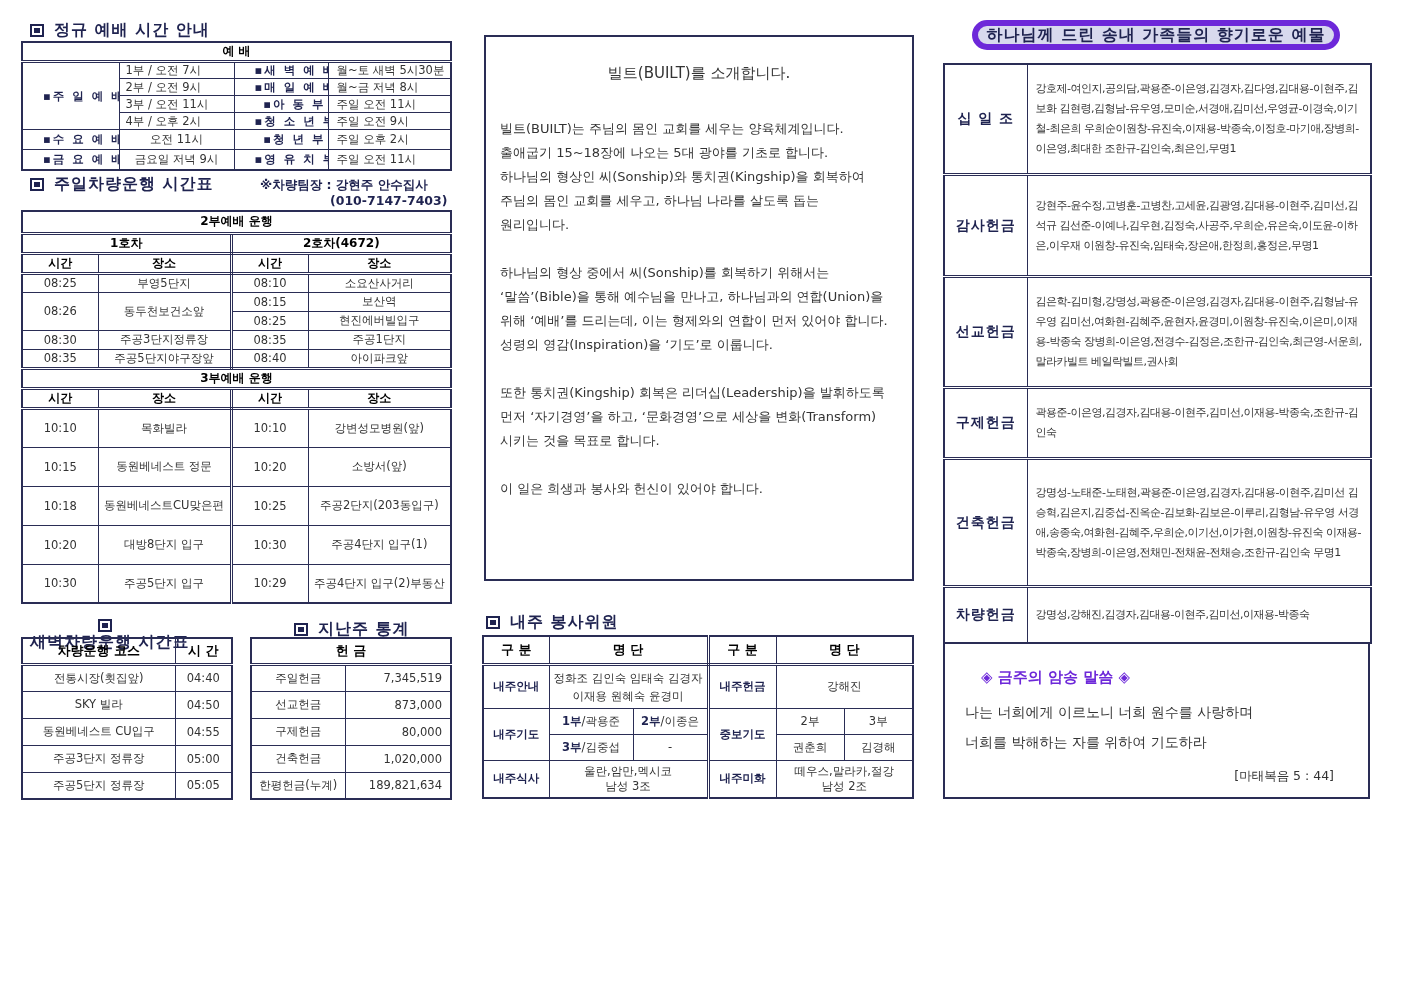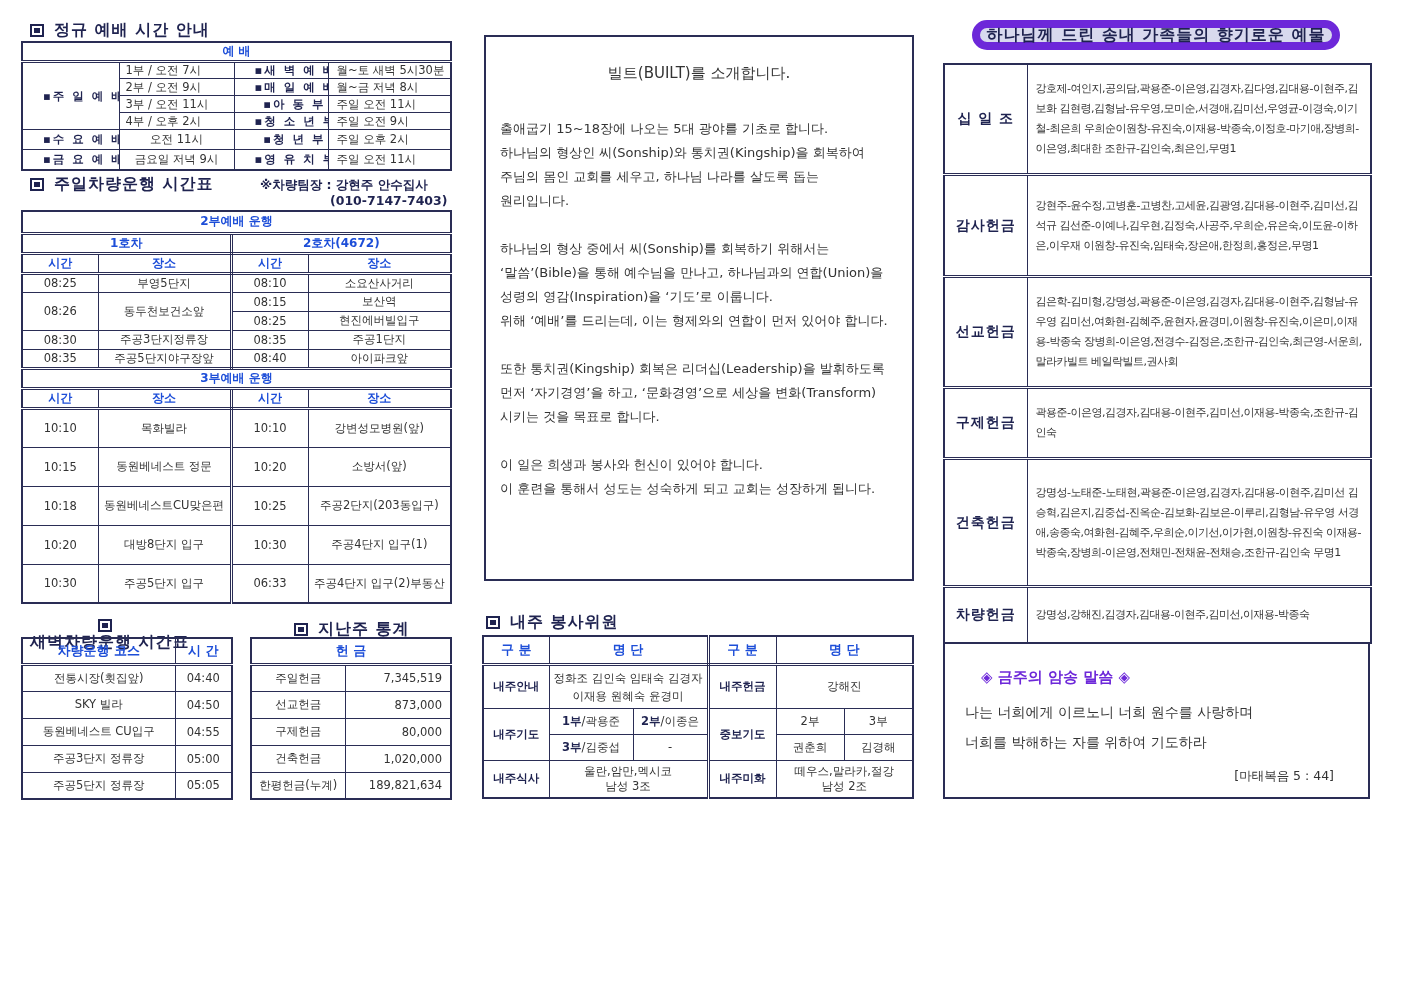--- a/index.html
+++ b/index.html
@@ -6,35 +6,35 @@
   html, body { width: 1403px; height: 992px; background: #ffffff; overflow: hidden; }
   body { position: relative; font-family: "DejaVu Sans", sans-serif; color: #2a2a4a; }
   .abs { position: absolute; }
   .navy { color: #1f2350; }
   .sec-title { position: absolute; font-weight: bold; font-size: 16px; color: #1f2350; letter-spacing: 1px; display: flex; align-items: center; white-space: nowrap; }
   .sq-icon { display: inline-block; width: 14px; height: 13px; border: 2px solid #1f2350; margin-right: 10px; position: relative; background: #fff; }
   .sq-icon::after { content: ""; position: absolute; left: 2px; top: 2px; right: 2px; bottom: 2px; background: #1f2350; }
 
   table { border-collapse: collapse; position: absolute; table-layout: fixed; }
   td, th { border: 1px solid #2a2d55; text-align: center; vertical-align: middle; font-weight: normal; font-size: 11.5px; color: #333; padding: 0 2px; overflow: hidden; white-space: nowrap; }
-  th { font-weight: bold; color: #1d4ed8; font-size: 12px; }
+  th { font-weight: bold; color: #000000; font-size: 12px; }
   .outer { border: 2px solid #2a2d55; }
   .dbl-b { border-bottom: 3px double #2a2d55; }
   .dbl-r { border-right: 3px double #2a2d55; }
   .bold { font-weight: bold; color: #1f2350; }
   .left { text-align: left; padding-left: 6px; }
   .right { text-align: right; padding-right: 8px; }
   .sched td.lbl { font-weight: bold; color: #1f2350; text-align: right; padding-left: 20px; letter-spacing: 2px; }
   .sched td.val { text-align: left; padding-left: 8px; margin-top: 12px; }
 
   .box { position: absolute; border: 2px solid #2a2d55; background: #fff; }
   .article p { font-size: 13px; line-height: 24px; color: #333; white-space: nowrap; }
   .article .gap { height: 24px; }
 
-  .badge { position: absolute; border: 8px solid #6d28d9; background: #d8d9ee; border-radius: 16px; font-weight: bold; color: #1f2350; font-size: 16px; display: flex; align-items: center; justify-content: center; letter-spacing: 1px; }
+  .badge { position: absolute; border: 6px solid #6d28d9; background: #d8d9ee; border-radius: 16px; font-weight: bold; color: #1f2350; font-size: 16px; display: flex; align-items: center; justify-content: center; letter-spacing: 1px; }
 
   .offer td.cat { font-weight: bold; font-size: 14px; color: #1f2350; letter-spacing: 1px; }
   .offer td.names { text-align: left; padding: 14px 8px; font-size: 11px; line-height: 20px; white-space: normal; color: #333; letter-spacing: -0.5px; }
   .offer tr.sep td { border-bottom: 3px double #2a2d55; }
 
   .verse-title { font-weight: bold; font-size: 15px; color: #6d28d9; }
   .verse-line { font-size: 14px; color: #333; }
 </style>
 </head>
 <body>
@@ -176,21 +176,21 @@
   </tr>
   <tr style="height:39px">
     <td>10:20</td>
     <td class="dbl-r">대방8단지 입구</td>
     <td>10:30</td>
     <td>주공4단지 입구(1)</td>
   </tr>
   <tr style="height:39px">
     <td>10:30</td>
     <td class="dbl-r">주공5단지 입구</td>
-    <td>06:33</td>
+    <td>10:29</td>
     <td>주공4단지 입구(2)부동산</td>
   </tr>
 </tbody>
   </table>
 
 <div class="sec-title" style="left:30px; top:619px;flex-direction:column;">
   <span class="sq-icon"></span>
   <span>새벽차량운행 시간표</span>
 </div>
 <table class="outer" style="left:21px; top:637px; width:210px;">
@@ -257,36 +257,36 @@
       </tr>
   <tr style="height:27px">
         <td>한평헌금(누계)</td>
         <td class="right">189,821,634</td>
       </tr>
 </tbody>
   </table>
 
 <div class="box article" style="left:484px; top:35px; width:430px; height:546px; padding:24px 0 0 14px;">
   <p style="text-align:center; font-size:15px; margin-left:-14px; margin-bottom:32px;">빌트(BUILT)를 소개합니다.</p>
+  <p>빌트(BUILT)는 주님의 몸인 교회를 세우는 양육체계입니다.</p>
   <p>출애굽기 15~18장에 나오는 5대 광야를 기초로 합니다.</p>
   <p>하나님의 형상인 씨(Sonship)와 통치권(Kingship)을 회복하여</p>
   <p>주님의 몸인 교회를 세우고, 하나님 나라를 살도록 돕는</p>
   <p>원리입니다.</p>
   <div class="gap"></div>
   <p>하나님의 형상 중에서 씨(Sonship)를 회복하기 위해서는</p>
   <p>‘말씀’(Bible)을 통해 예수님을 만나고, 하나님과의 연합(Union)을</p>
+  <p>위해 ‘예배’를 드리는데, 이는 형제와의 연합이 먼저 있어야 합니다.</p>
   <p>성령의 영감(Inspiration)을 ‘기도’로 이룹니다.</p>
-  <p>위해 ‘예배’를 드리는데, 이는 형제와의 연합이 먼저 있어야 합니다.</p>
   <div class="gap"></div>
   <p>또한 통치권(Kingship) 회복은 리더십(Leadership)을 발휘하도록</p>
   <p>먼저 ‘자기경영’을 하고, ‘문화경영’으로 세상을 변화(Transform)</p>
   <p>시키는 것을 목표로 합니다.</p>
   <div class="gap"></div>
   <p>이 일은 희생과 봉사와 헌신이 있어야 합니다.</p>
-  <p>이 훈련을 통해서 성도는 성숙하게 되고 교회는 성장하게 됩니다.</p>
 </div>
 
 <div class="sec-title" style="left:486px; top:612px;">
   <span class="sq-icon"></span>
   <span>내주 봉사위원</span>
 </div>
 <table class="outer" style="left:482px; top:635px; width:430px;">
   <colgroup>
       <col style="width:66px">
       <col style="width:84px">

